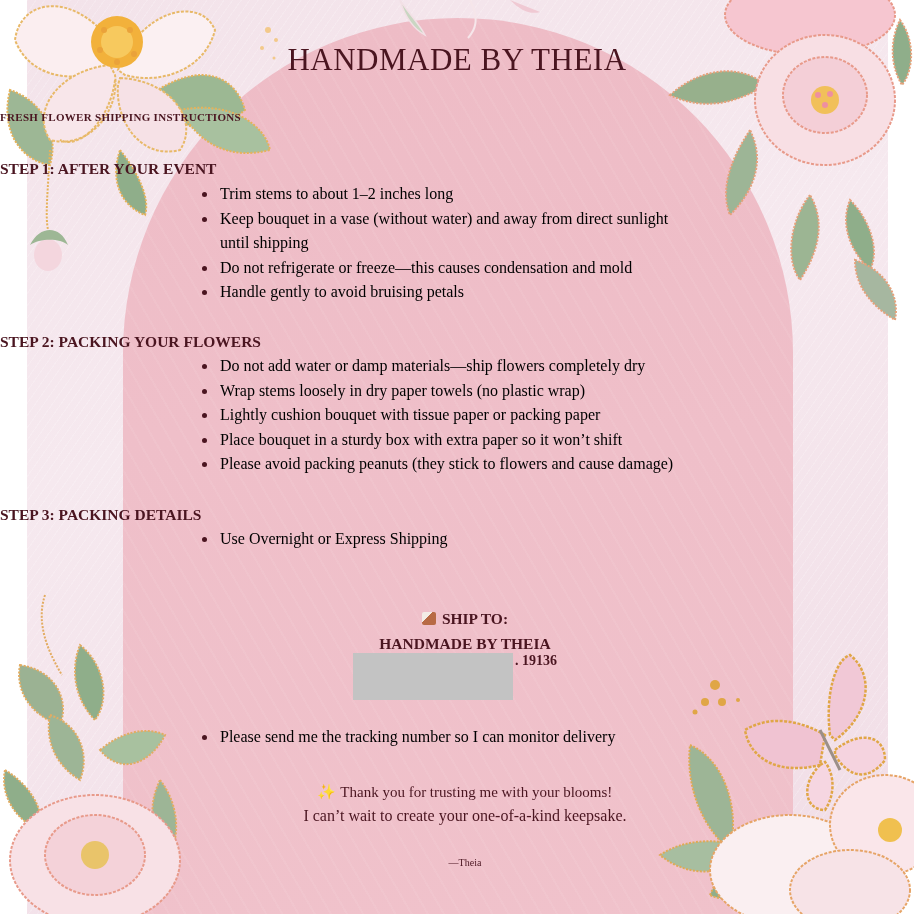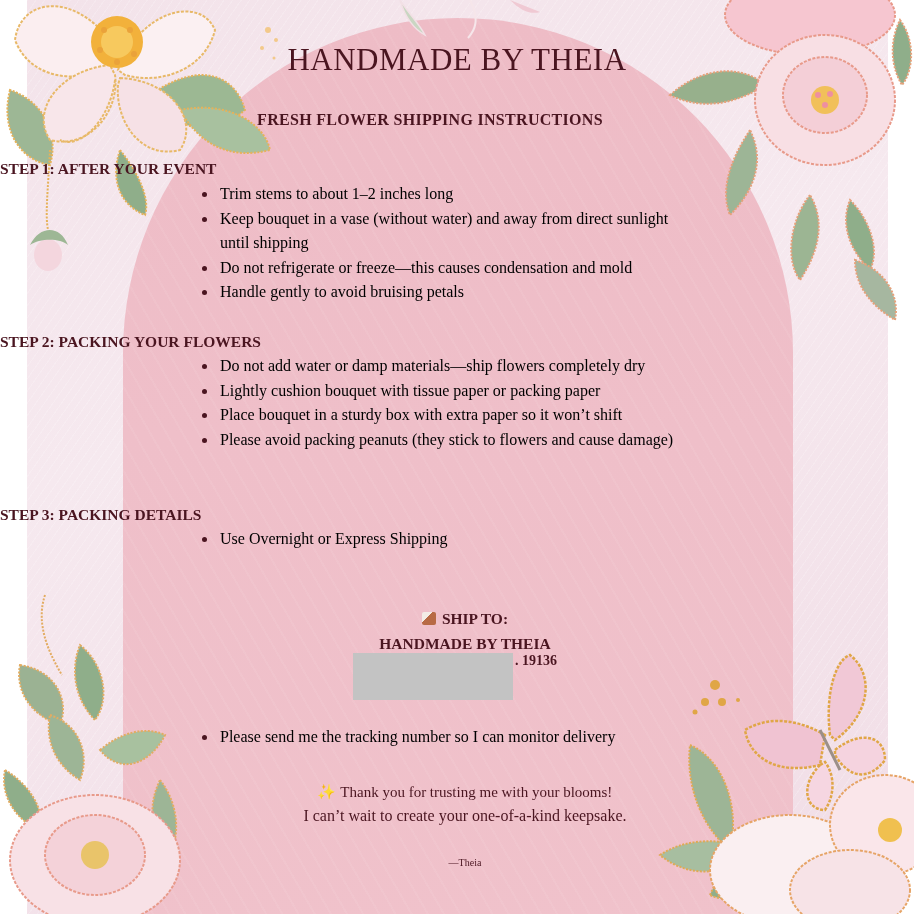--- a/index.html
+++ b/index.html
@@ -72,22 +72,21 @@
       letter-spacing: 0.5px;
       color: #4a1520;
       font-weight: normal;
       margin: 0;
     }
     .subtitle {
       position: absolute;
       left: 0;
       width: 860px;
       top: 111px;
-      text-align: center;
-      font-size: 16px;
+      font-size: 11px;
       font-weight: bold;
       letter-spacing: 0.3px;
       color: #4a1520;
       margin: 0;
     }
     .step-heading {
       position: absolute;
       left: 0;
       width: 914px;
       text-align: left;
@@ -299,20 +298,21 @@
       <li><span class="dot"></span><span>Trim stems to about 1–2 inches long</span></li>
       <li><span class="dot"></span><span>Keep bouquet in a vase (without water) and away from direct sunlight</span></li>
       <li><span>until shipping</span></li>
       <li><span class="dot"></span><span>Do not refrigerate or freeze—this causes condensation and mold</span></li>
       <li><span class="dot"></span><span>Handle gently to avoid bruising petals</span></li>
     </ul>
 
     <h3 class="step-heading" style="top:333px">STEP 2: PACKING YOUR FLOWERS</h3>
     <ul class="bullets" style="top:354px">
       <li><span class="dot"></span><span>Do not add water or damp materials—ship flowers completely dry</span></li>
+      <li><span class="dot"></span><span>Wrap stems loosely in dry paper towels (no plastic wrap)</span></li>
       <li><span class="dot"></span><span>Lightly cushion bouquet with tissue paper or packing paper</span></li>
       <li><span class="dot"></span><span>Place bouquet in a sturdy box with extra paper so it won’t shift</span></li>
       <li><span class="dot"></span><span>Please avoid packing peanuts (they stick to flowers and cause damage)</span></li>
     </ul>
 
     <h3 class="step-heading" style="top:506px">STEP 3: PACKING DETAILS</h3>
     <ul class="bullets" style="top:527px">
       <li><span class="dot"></span><span>Use Overnight or Express Shipping</span></li>
     </ul>
 

